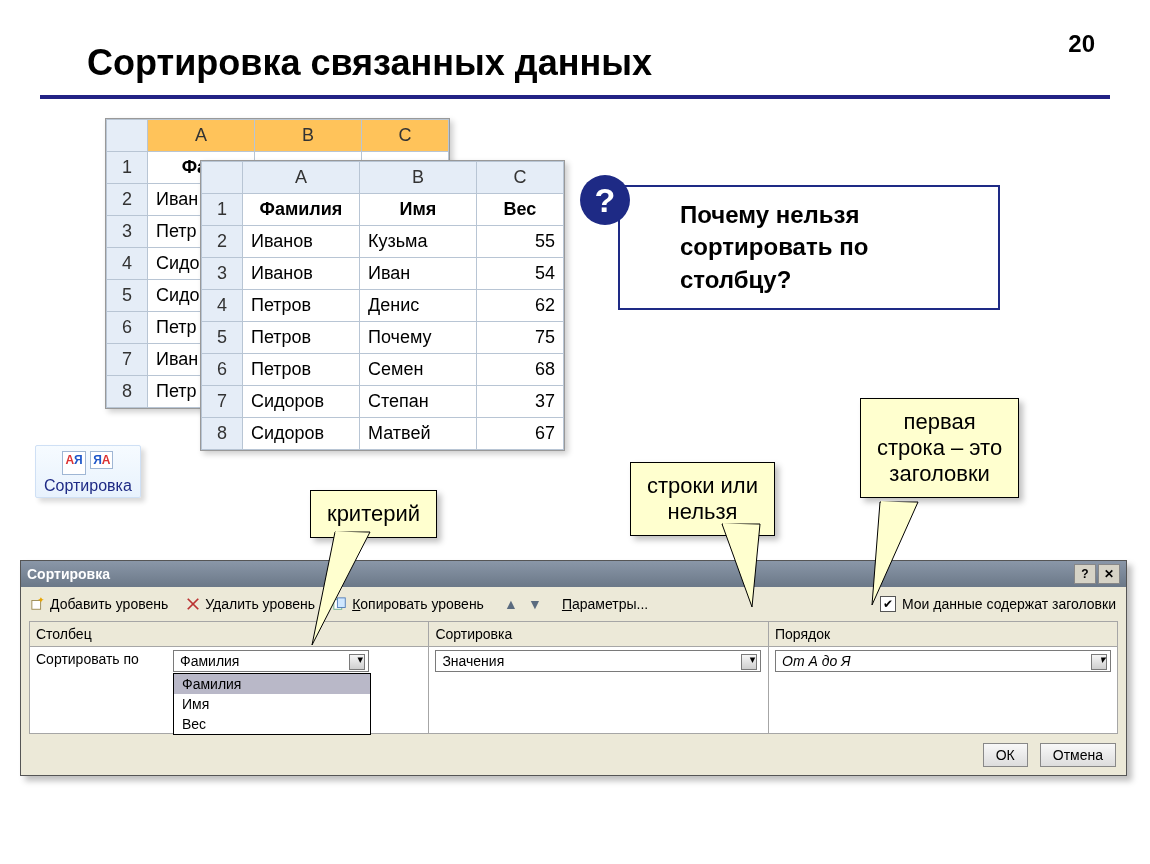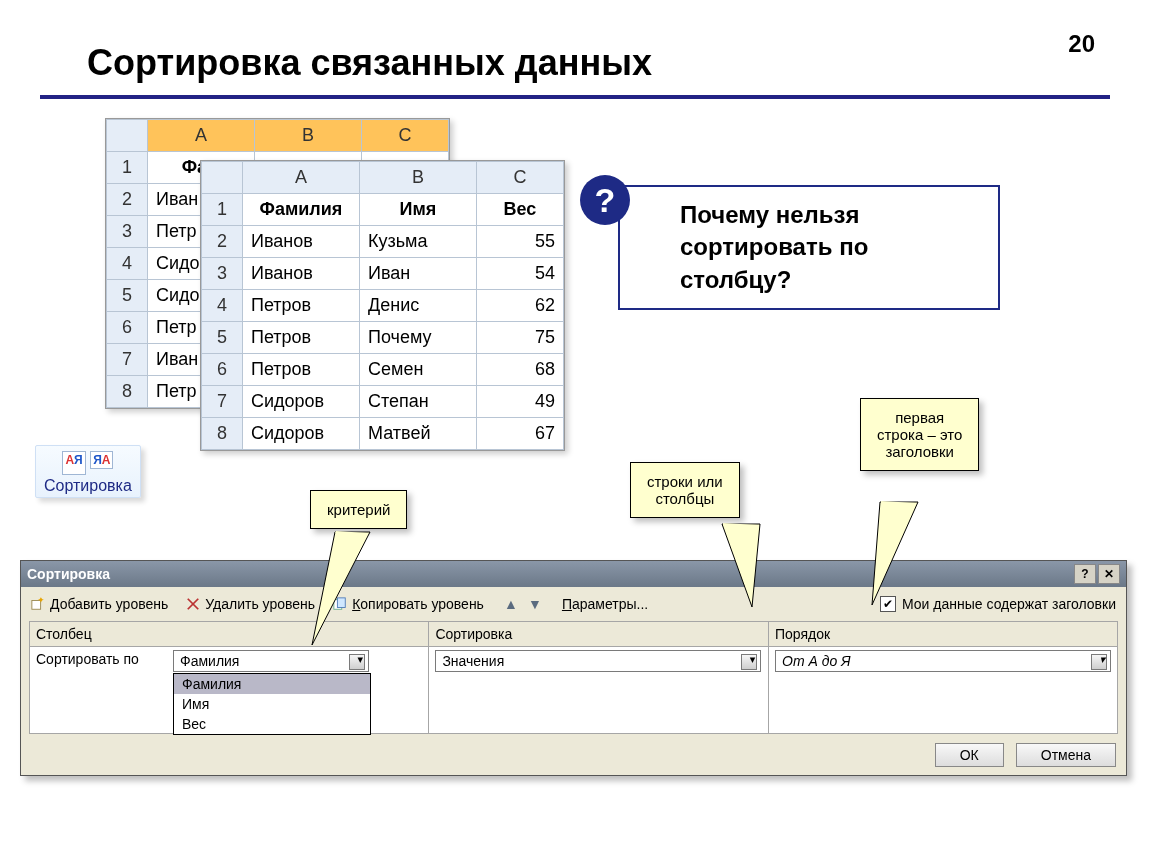--- a/index.html
+++ b/index.html
@@ -10,21 +10,21 @@
   
   .sheet { position:absolute; background:#fff; border:1px solid #999; box-shadow:3px 3px 6px rgba(0,0,0,.2); }
   .sheet table { border-collapse:collapse; font-size:18px; }
   .sheet th, .sheet td { border:1px solid #b8c5d4; padding:3px 8px; height:25px; }
   .colhdr th { background:#e5edf7; text-align:center; font-weight:400; color:#333; }
   .colhdr th.sel { background:#ffc35a; }
   .rowhdr { background:#e5edf7; text-align:center; color:#333; width:24px; font-weight:400; }
   .dhdr { font-weight:700; text-align:center; }
   .num { text-align:right; }
   
-  .callout { position:absolute; background:#ffffcf; border:1px solid #000; padding:10px 16px; font-size:15px; text-align:center; box-shadow:4px 4px 6px rgba(0,0,0,.25); }
+  .callout { position:absolute; background:#ffffcf; border:1px solid #000; padding:10px 16px; font-size:22px; text-align:center; box-shadow:4px 4px 6px rgba(0,0,0,.25); }
   .qbox { position:absolute; background:#fff; border:2px solid #1e2a85; padding:12px 18px 12px 60px; font-size:24px; font-weight:700; line-height:1.35; }
   .qcircle { position:absolute; width:50px; height:50px; background:#1e2a85; border-radius:50%; display:flex; align-items:center; justify-content:center; color:#fff; font-weight:900; font-size:34px; }
   
   .sortbtn { position:absolute; border:1px solid #cfe0f5; background:linear-gradient(#f6fbff,#e8f2fd); padding:4px 8px 2px; text-align:center; font-size:16px; color:#1e2a85; border-radius:2px; box-shadow:4px 4px 5px rgba(0,0,0,.15);}
   .sorticon { display:inline-flex; border:1px solid #9fb6d4; background:#fff; padding:2px; margin-bottom:2px; }
   .sorticon span { font-family:Arial; font-size:12px; line-height:12px; font-weight:700; }
   .az { color:#d33; } .za { color:#1e56c8; }
   
   .dialog { position:absolute; left:20px; top:560px; width:1105px; background:#ece9d8; border:1px solid #555; box-shadow:5px 5px 6px rgba(0,0,0,.25); font-size:14px; }
   .tbar { background:linear-gradient(#8a97a8,#6b7888); color:#fff; font-weight:700; padding:3px 6px; display:flex; align-items:center; }
@@ -44,21 +44,21 @@
   .colh { background:#ece9d8; border-bottom:1px solid #a6a6a6; padding:4px 6px; }
   .row1 { display:flex; background:#fff; }
   .lbl { padding:4px 6px; background:#fff; }
   .dd { border:1px solid #7a7a7a; background:#fff; padding:2px 18px 2px 6px; position:relative; margin:3px 6px; display:inline-block; min-width:150px; }
   .dd::after { content:""; position:absolute; right:3px; top:3px; width:14px; height:14px; background:linear-gradient(#f6f6f6,#cfcfcf); border:1px solid #7a7a7a; }
   .dd::before { content:"▾"; position:absolute; right:5px; top:2px; font-size:11px; z-index:2; }
   .ddlist { position:absolute; border:1px solid #000; background:#fff; z-index:5; }
   .ddlist div { padding:2px 8px; font-size:14px; }
   .ddlist .sel { background:#b9b8c8; }
   .btnrow { display:flex; justify-content:flex-end; gap:12px; padding:8px 10px; border-top:1px solid transparent; }
-  .wbtn { border:1px solid #888; background:linear-gradient(#f8f8f8,#ddd); padding:3px 24px; font-size:14px; }
+  .wbtn { border:1px solid #888; background:linear-gradient(#f8f8f8,#ddd); padding:3px 12px; font-size:14px; }
 </style>
 </head>
 <body>
 <div class="slide">
 
 <div class="page-no">20</div>
 <div class="title">Сортировка связанных данных</div>
 <div class="hr"></div>
 
 <div class="sheet" style="left:105px; top:118px;">
@@ -164,21 +164,21 @@
     <tr>
             <th class="rowhdr">6</th>
             <td>Петров</td>
             <td>Семен</td>
             <td class="num">68</td>
           </tr>
     <tr>
             <th class="rowhdr">7</th>
             <td>Сидоров</td>
             <td>Степан</td>
-            <td class="num">49</td>
+            <td class="num">37</td>
           </tr>
     <tr>
             <th class="rowhdr">8</th>
             <td>Сидоров</td>
             <td>Матвей</td>
             <td class="num">67</td>
           </tr>
   </tbody>
       </table>
 </div>
@@ -203,21 +203,21 @@
 
 <div class="callout" style="left:310px; top:490px;">
   <span>критерий</span>
 </div>
 <svg style="position:absolute; left:310px; top:530px; width:80px; height:120px; z-index:3;">
   <polygon points="25,2 60,2 2,115" fill="#ffffcf" stroke="#000"></polygon>
   <polygon points="26,1 57,3 25,3" fill="#ffffcf"></polygon>
 </svg>
 
 <div class="callout" style="left:630px; top:462px;">
-  <span>строки или</span><br><span>столбцы</span>
+  <span>строки или</span><br><span>нельзя</span>
 </div>
 <svg style="position:absolute; left:720px; top:522px; width:70px; height:90px; z-index:3;">
   <polygon points="2,2 40,2 32,85" fill="#ffffcf" stroke="#000"></polygon>
   <polygon points="3,1 38,3 3,3" fill="#ffffcf"></polygon>
 </svg>
 
 <div class="callout" style="left:860px; top:398px;">
   <span>первая</span><br><span>строка – это</span><br><span>заголовки</span>
 </div>
 <svg style="position:absolute; left:870px; top:500px; width:60px; height:110px; z-index:3;">

